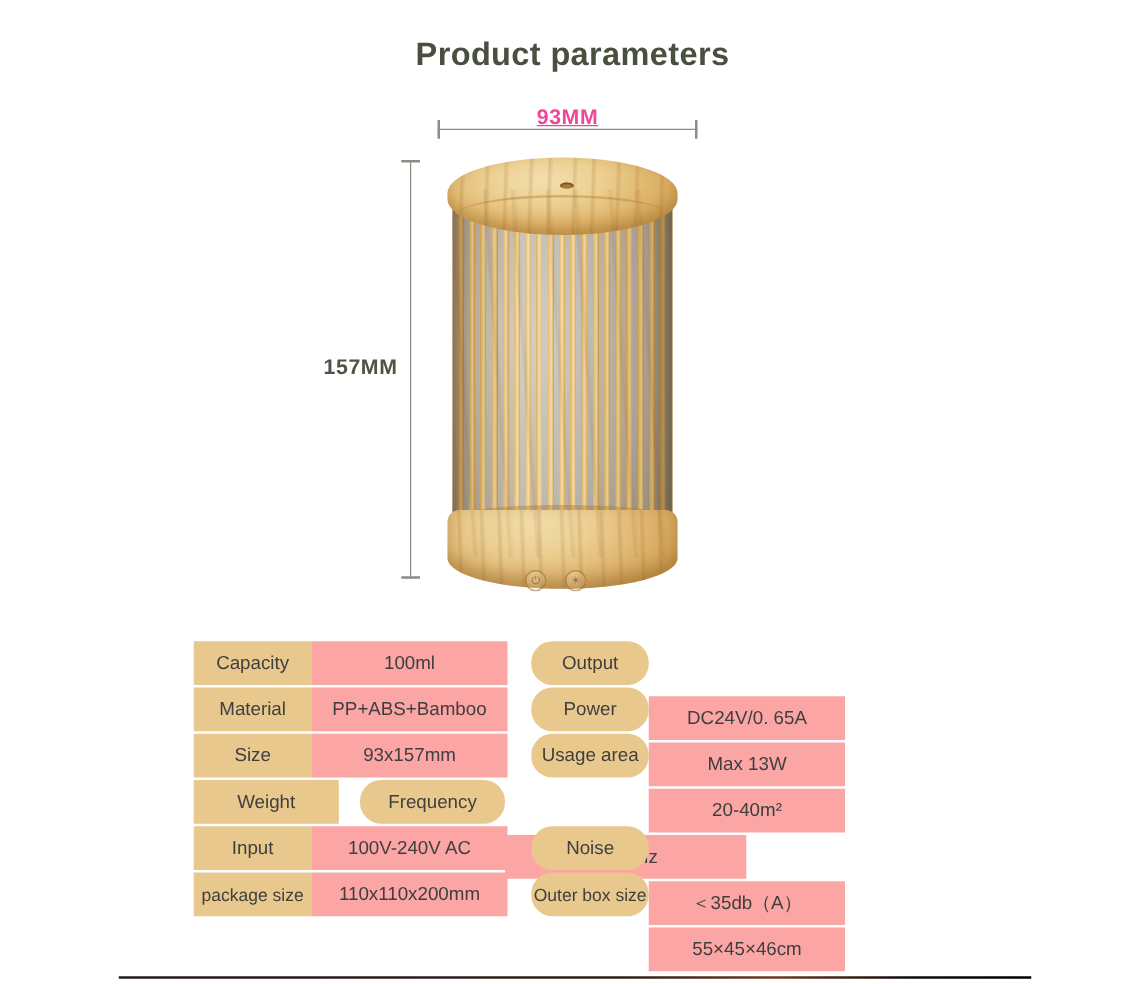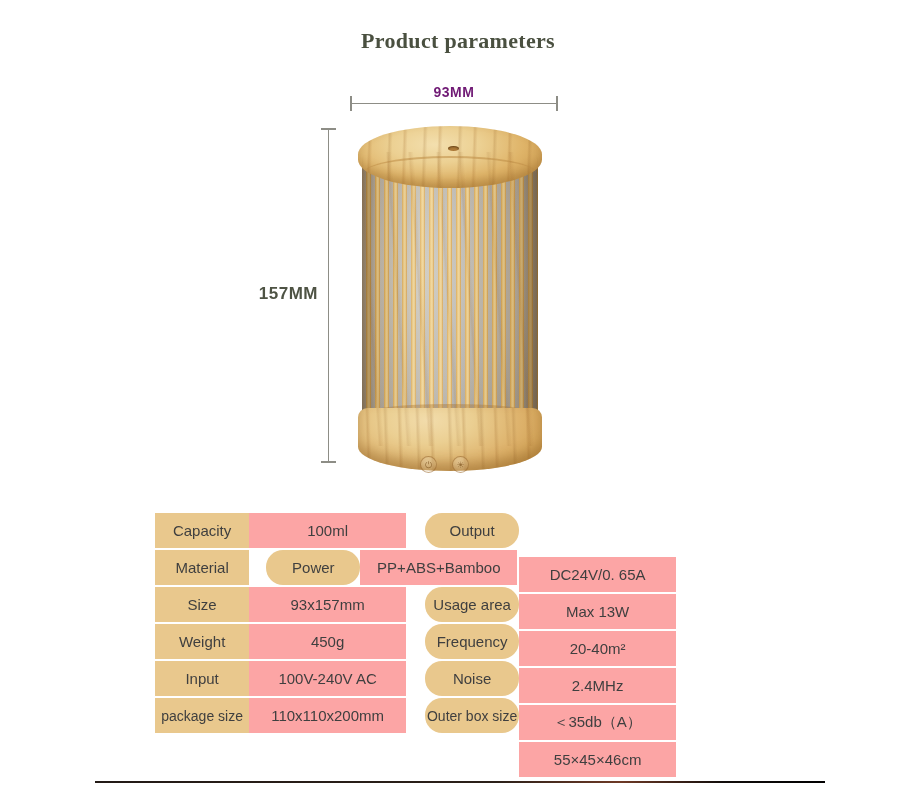--- a/index.html
+++ b/index.html
@@ -15,22 +15,22 @@
     font-family: "Liberation Sans", sans-serif;
   }
 
   
   .page-title {
     position: absolute;
     top: 28px;
     left: 0;
     width: 916px;
     text-align: center;
-    font-family: Liberation Serif, serif;
-    font-size: 22px;
+    font-family: Liberation Sans, sans-serif;
+    font-size: 26px;
     font-weight: bold;
     color: #4a5040;
     letter-spacing: 0.3px;
   }
 
   
   .figure-area {
     position: absolute;
     left: 0;
     top: 0;
@@ -38,24 +38,25 @@
     height: 500px;
   }
 
   
   .dim-top-label {
     position: absolute;
     left: 350px;
     top: 84px;
     width: 208px;
     text-align: center;
-    font-size: 14px;
+    font-size: 17px;
     font-weight: bold;
-    color: #701a75;
+    color: #ec4899;
     letter-spacing: 0.5px;
+    text-decoration: underline;
   }
   .dim-top-line {
     position: absolute;
     left: 350px;
     top: 103px;
     width: 208px;
     height: 1px;
     background: #8d8d86;
   }
   .dim-top-cap-l, .dim-top-cap-r {
@@ -369,35 +370,34 @@
 
   <div class="spec-row">
     <div class="cell cell-label">Capacity</div>
     <div class="cell cell-value">100ml</div>
     <div class="cell cell-label second">Output</div>
     <div class="cell cell-value last">DC24V/0. 65A</div>
   </div>
 
   <div class="spec-row">
     <div class="cell cell-label">Material</div>
+    <div class="cell cell-value">PP+ABS+Bamboo</div>
     <div class="cell cell-label second">Power</div>
-    <div class="cell cell-value">PP+ABS+Bamboo</div>
     <div class="cell cell-value last">Max  13W</div>
   </div>
 
   <div class="spec-row">
     <div class="cell cell-label">Size</div>
     <div class="cell cell-value">93x157mm</div>
     <div class="cell cell-label second">Usage area</div>
     <div class="cell cell-value last">20-40m²</div>
   </div>
 
   <div class="spec-row">
     <div class="cell cell-label">Weight</div>
-    <div class="cell cell-value">450g</div>
     <div class="cell cell-label second">Frequency</div>
     <div class="cell cell-value last">2.4MHz</div>
   </div>
 
   <div class="spec-row">
     <div class="cell cell-label">Input</div>
     <div class="cell cell-value">100V-240V  AC</div>
     <div class="cell cell-label second">Noise</div>
     <div class="cell cell-value last">＜35db（A）</div>
   </div>

